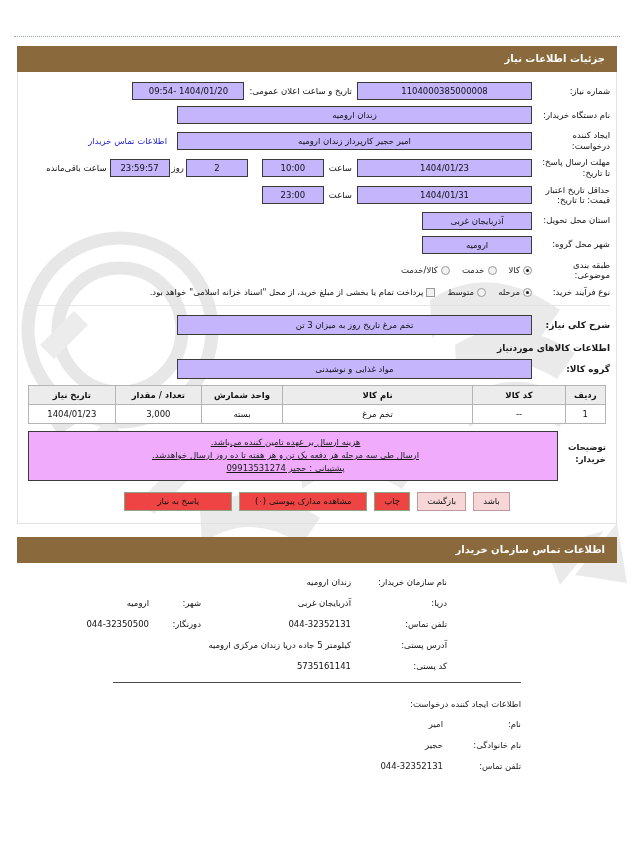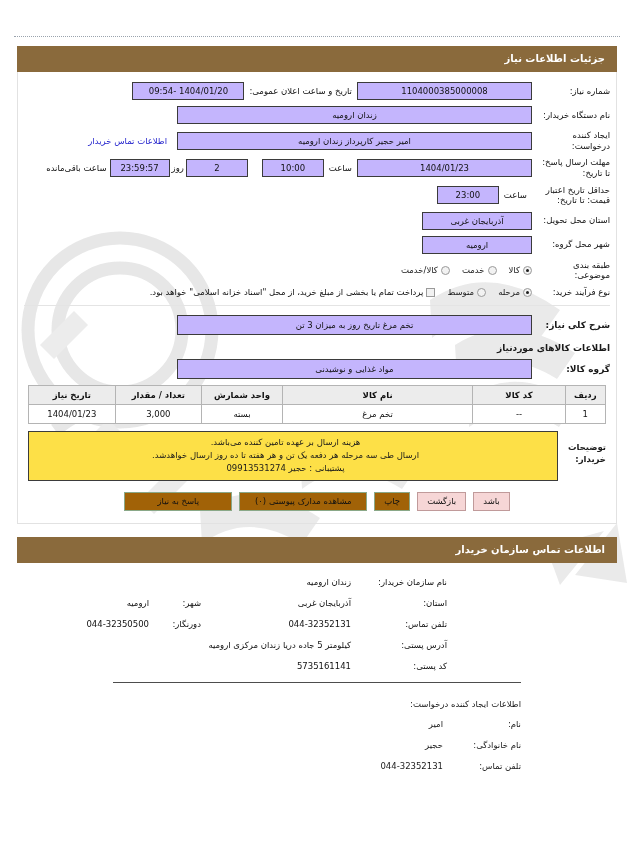--- a/index.html
+++ b/index.html
@@ -216,26 +216,27 @@
     font-weight: bold;
     font-size: 8.5px;
     text-align: right;
     padding-top: 10px;
     padding-left: 3px;
     line-height: 1.5;
   }
   .desc-box {
     flex: 1;
     border: 1px solid #3b3b3b;
-    background: #fde047;
+    background: #f0abfc;
     padding: 4px 23px 5px 8px;
     text-align: center;
     font-size: 8.5px;
     line-height: 1.55;
     min-height: 48px;
+    text-decoration: underline;
   }
   .desc-box div { white-space: nowrap; }
 
   
   .btn-row {
     display: flex;
     flex-direction: row;
     justify-content: center;
     align-items: center;
     gap: 7px;
@@ -244,21 +245,21 @@
   .btn {
     border: 1px solid #8c8c8c;
     font-size: 8.5px;
     padding: 3px 9px;
     cursor: pointer;
     text-align: center;
     white-space: nowrap;
     color: #111;
     line-height: 1.3;
   }
-  .btn.green { background: #a16207; border-color: #8aa888; }
+  .btn.green { background: #ef4444; border-color: #8aa888; }
   .btn.pink  { background: #f6d6d6; border-color: #c09a9a; }
   .btn.w-resp { min-width: 108px; }
   .btn.w-docs { min-width: 128px; }
 
   
   .contact-body {
     padding: 14px 0 6px 0;
     margin: 0 5px;
   }
   .crow {
@@ -373,20 +374,21 @@
       <div class="fbox w-time num">10:00</div>
       <div style="width:14px"></div>
       <div class="fbox w-day num">2</div>
       <div class="inline-lbl" style="padding:0 2px">روز</div>
       <div class="fbox w-clock num">23:59:57</div>
       <div class="inline-lbl" style="padding:0 3px">ساعت باقی‌مانده</div>
     </div>
 
     <div class="frow">
       <div class="flabel">حداقل تاریخ اعتبار قیمت: تا تاریخ:</div>
+      <div class="fbox w-main num">1404/01/31</div>
       <div class="inline-lbl">ساعت</div>
       <div class="fbox w-time num">23:00</div>
     </div>
 
     <div class="frow">
       <div class="flabel">استان محل تحویل:</div>
       <div class="fbox w-prov">آذربایجان غربی</div>
     </div>
 
     <div class="frow">
@@ -491,21 +493,21 @@
   <div class="sec-bar contact">اطلاعات تماس سازمان خریدار</div>
 
   <div class="contact-body">
 
     <div class="crow pad-right">
       <div class="clabel">نام سازمان خریدار:</div>
       <div class="cvalue">زندان ارومیه</div>
     </div>
 
     <div class="crow pad-right">
-      <div class="clabel">استان:</div>
+      <div class="clabel">دریا:</div>
       <div class="cvalue">آذربایجان غربی</div>
       <div class="clabel2">شهر:</div>
       <div class="cvalue2">ارومیه</div>
     </div>
 
     <div class="crow pad-right">
       <div class="clabel">تلفن تماس:</div>
       <div class="cvalue">044-32352131</div>
       <div class="clabel2">دورنگار:</div>
       <div class="cvalue2">044-32350500</div>

